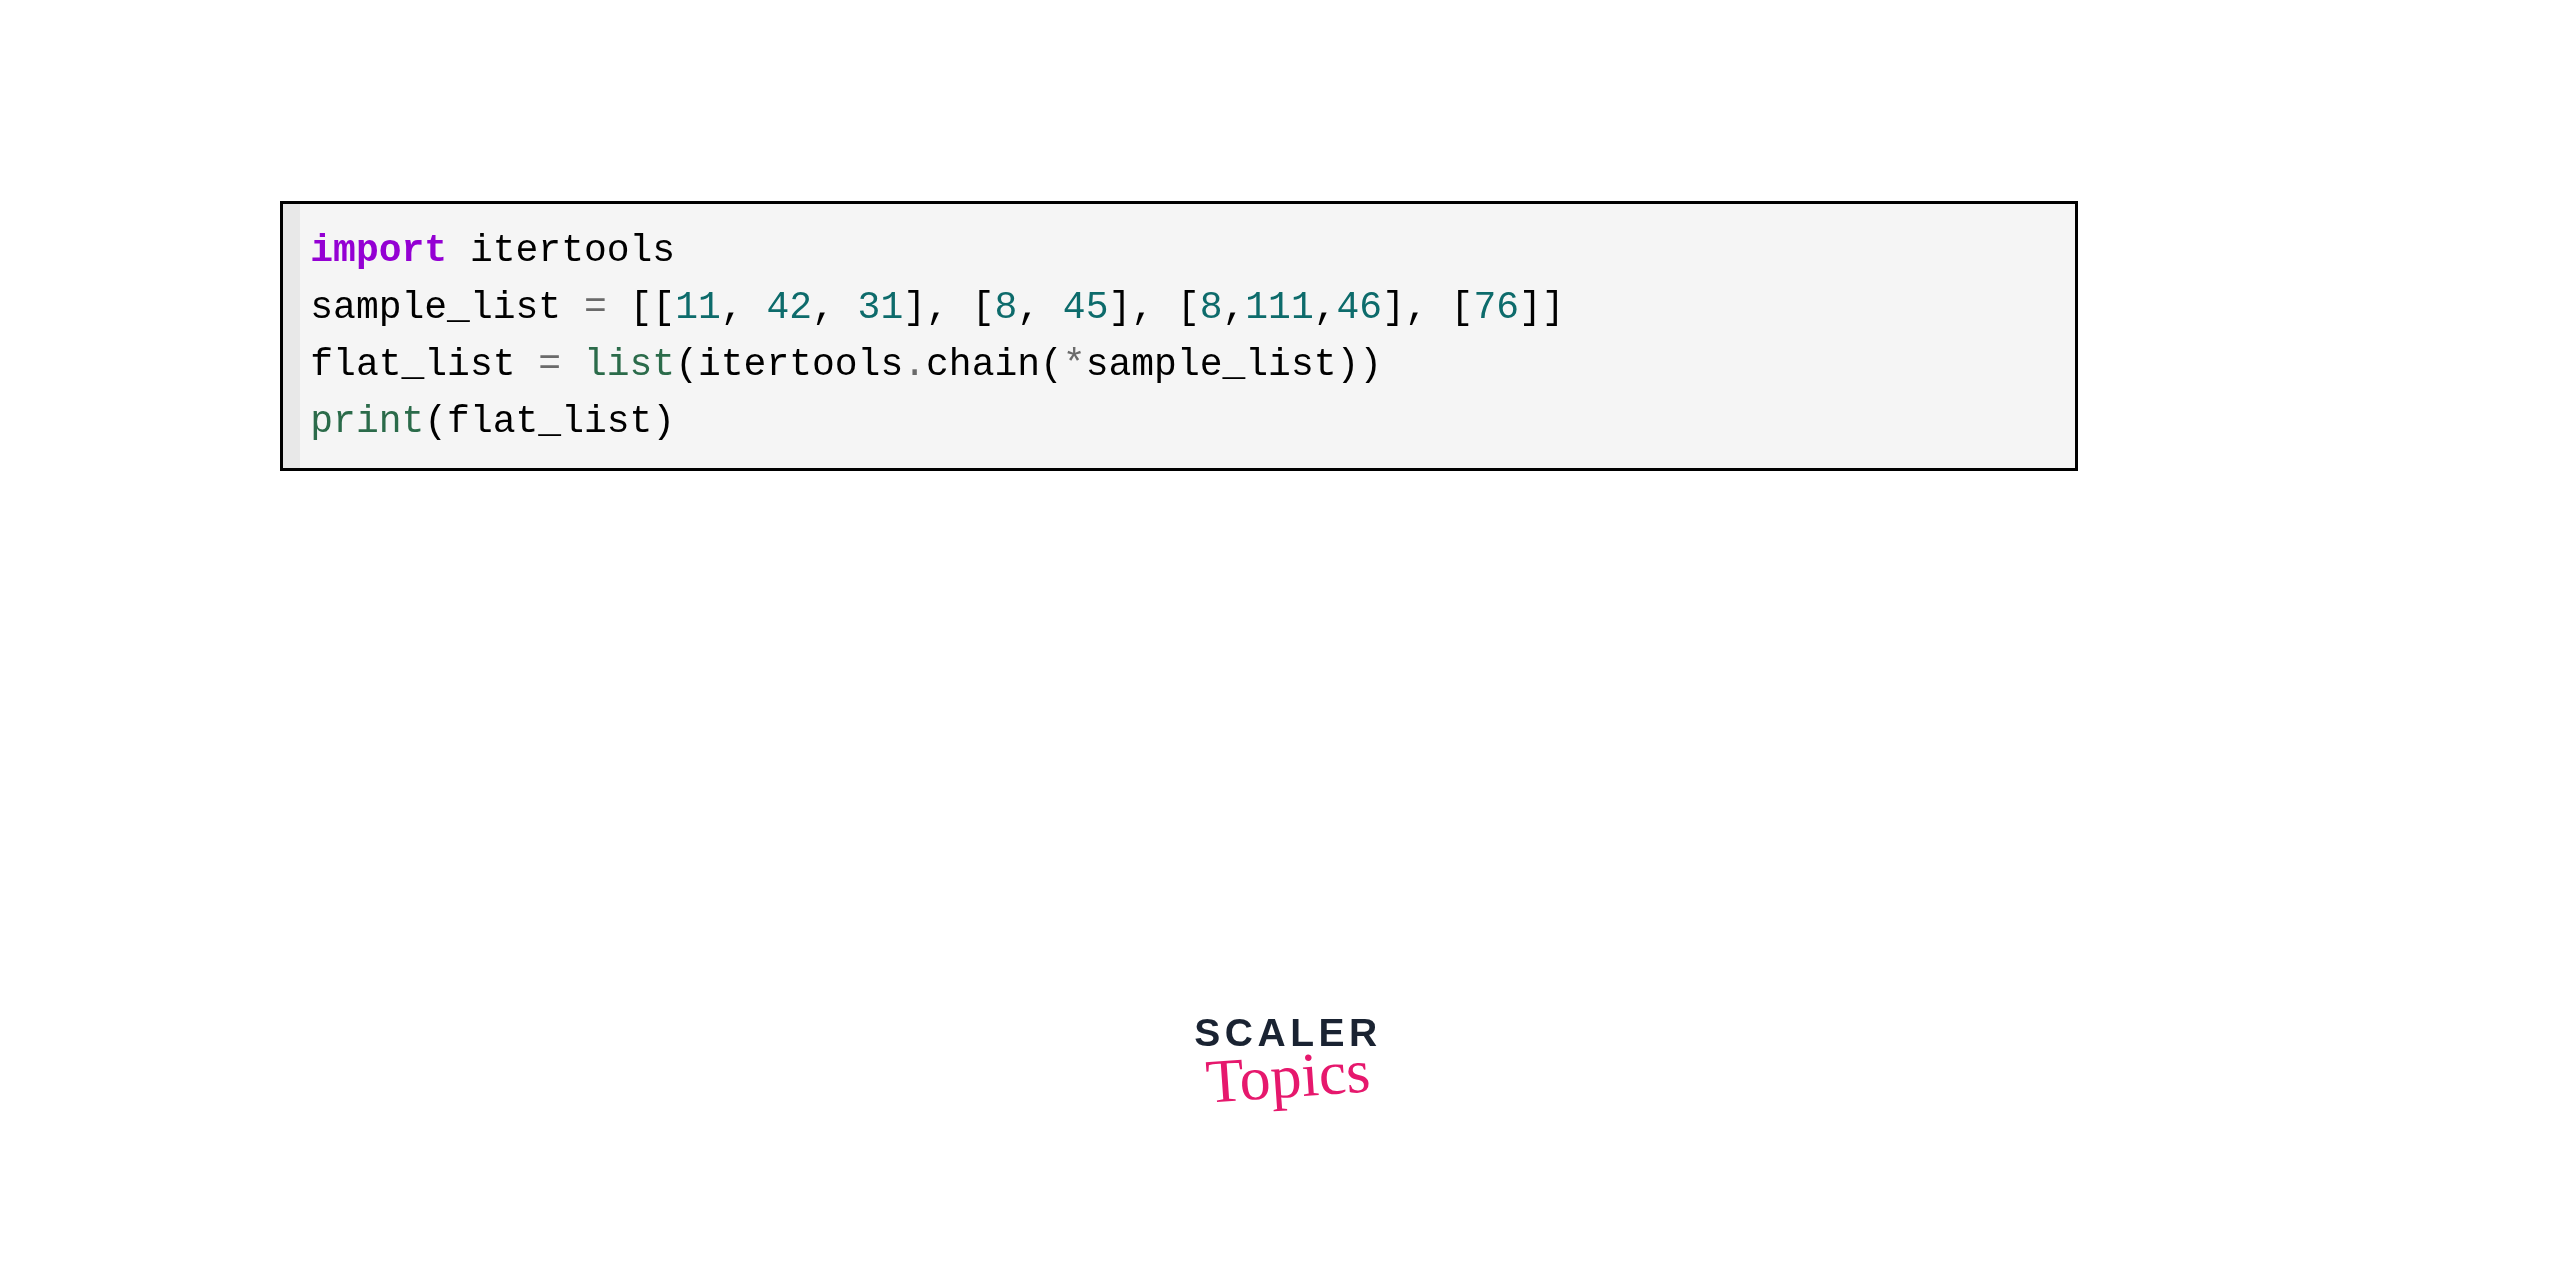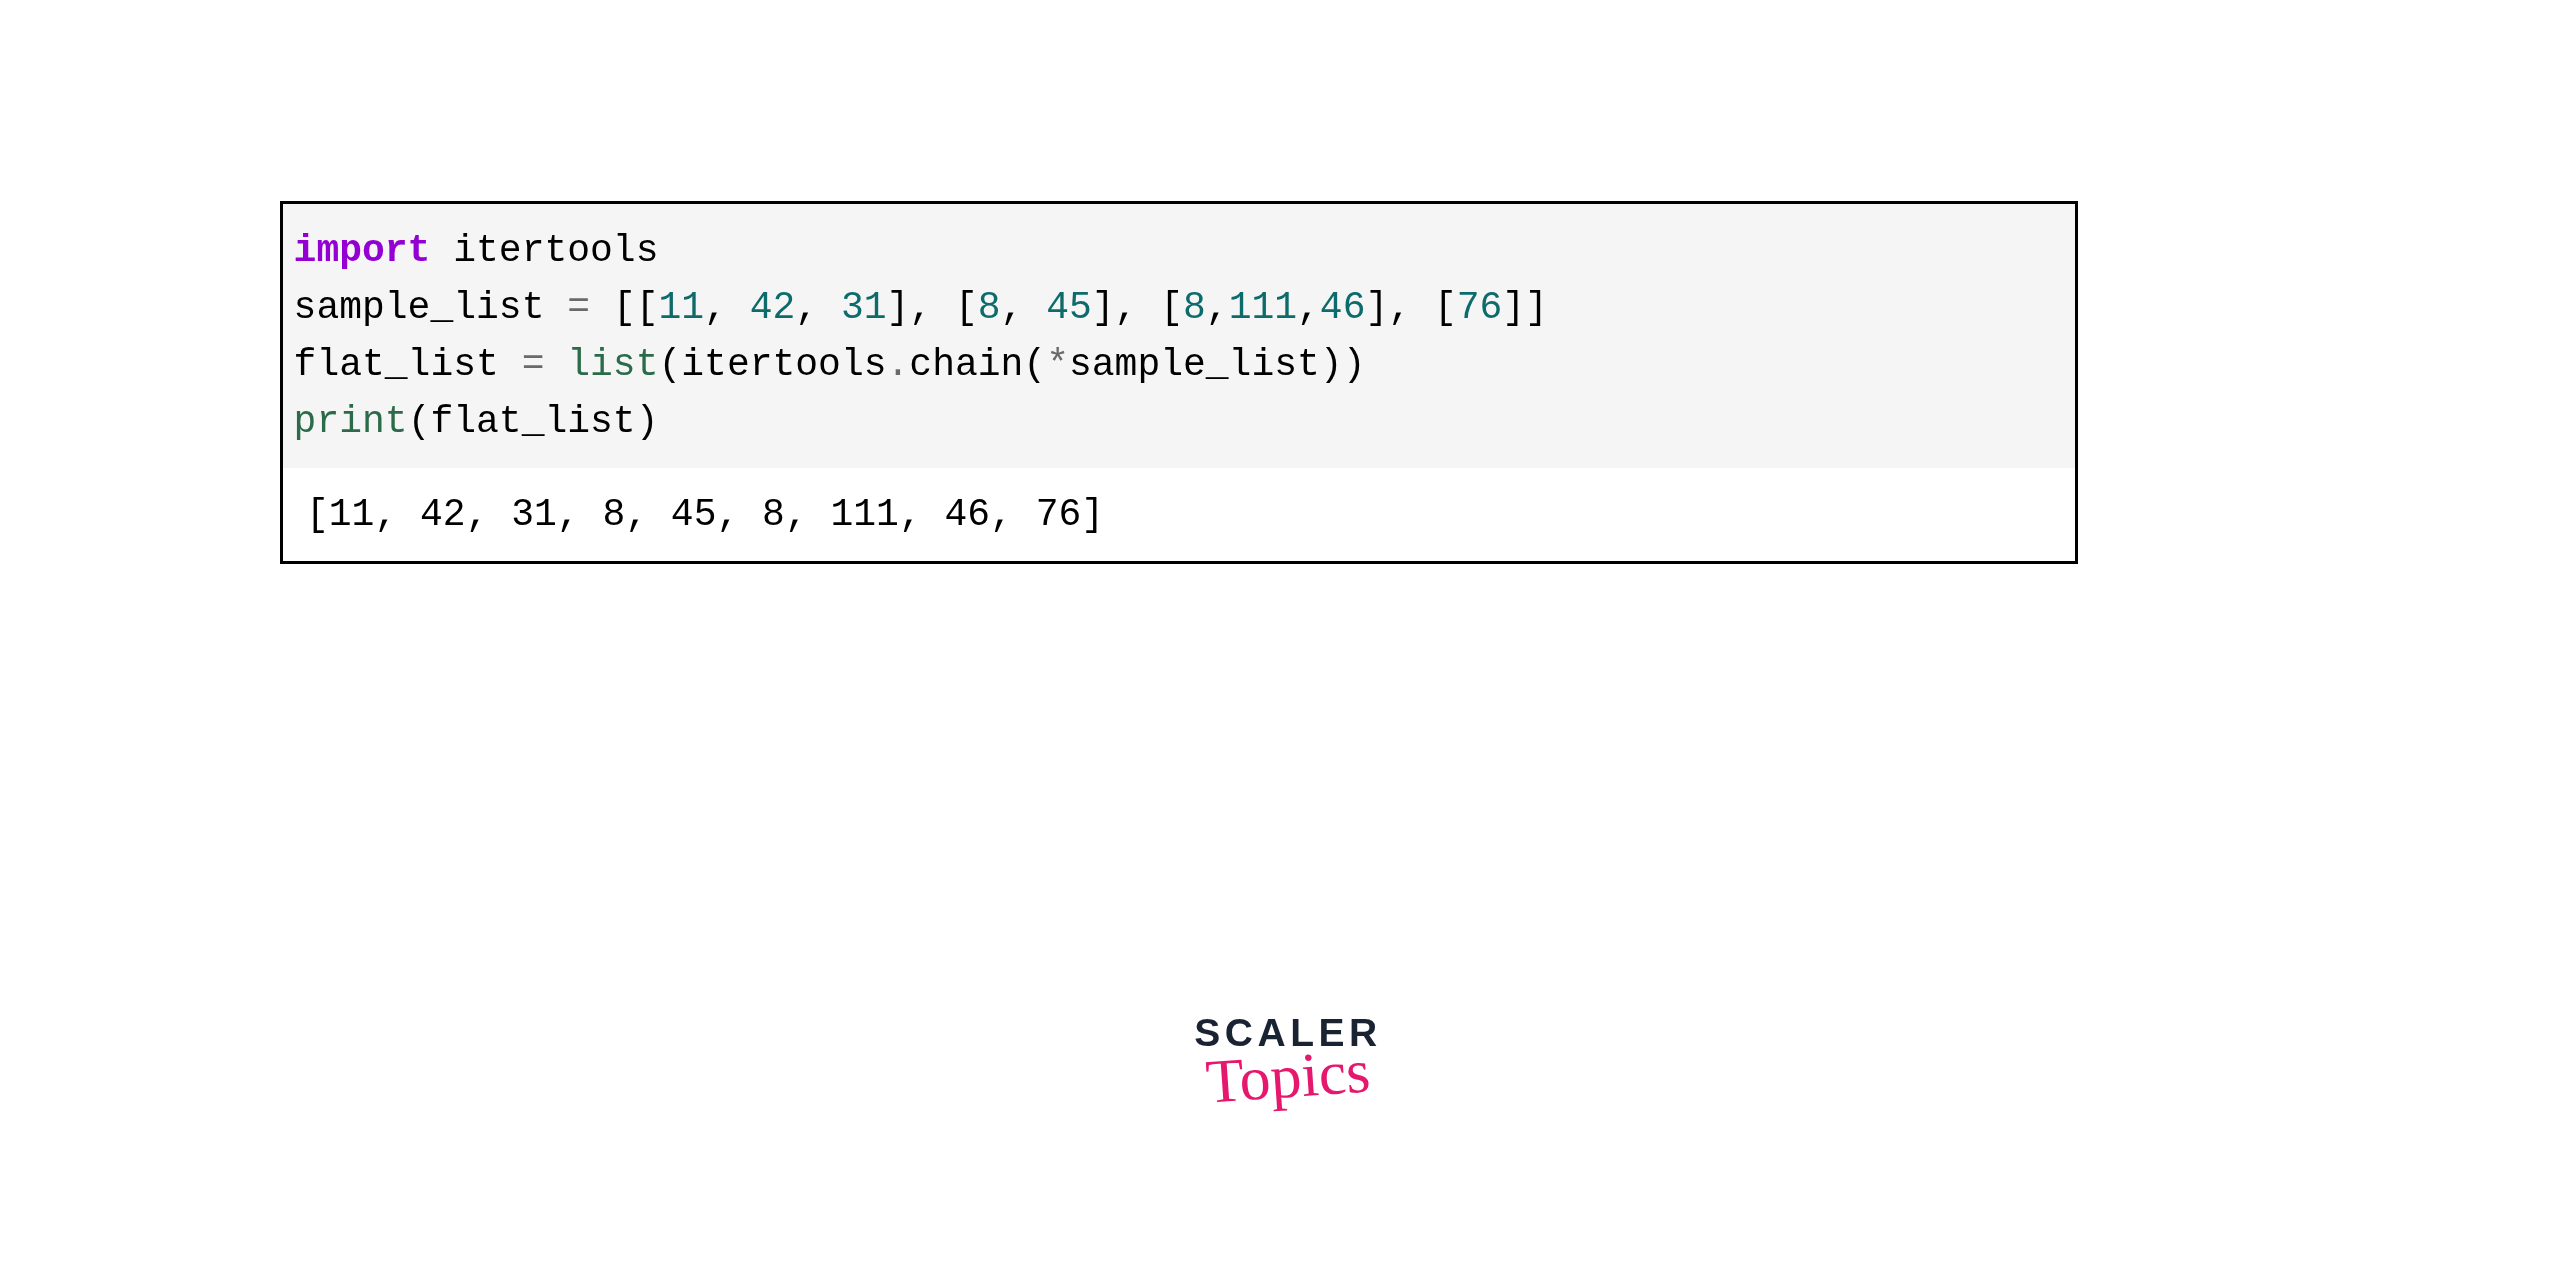--- a/index.html
+++ b/index.html
@@ -15,21 +15,21 @@
     position: absolute;
     left: 280px;
     top: 201px;
     width: 1792px;
     border: 3px solid #000000;
     background: #ffffff;
   }
   .code-area {
     background: #f5f5f5;
     display: flex;
-    flex-direction: column;
+    flex-direction: row;
   }
   .gutter {
     width: 16.7px;
     background: #e8e8e8;
   }
   .code-lines {
     padding: 18px 13.6px 18px 10.6px;
     font-size: 38px;
     line-height: 1.5;
     color: #000000;
@@ -77,20 +77,19 @@
 <body>
 
 <div class="code-frame">
   <div class="code-area">
     <div class="gutter"></div>
     <div class="code-lines"><span class="kw-import">import</span><span class="id"> itertools</span>
 <span class="id">sample_list </span><span class="op">=</span><span> </span><span class="id">[[</span><span class="num">11</span><span class="id">, </span><span class="num">42</span><span class="id">, </span><span class="num">31</span><span class="id">], [</span><span class="num">8</span><span class="id">, </span><span class="num">45</span><span class="id">], [</span><span class="num">8</span><span class="id">,</span><span class="num">111</span><span class="id">,</span><span class="num">46</span><span class="id">], [</span><span class="num">76</span><span class="id">]]</span>
 <span class="id">flat_list </span><span class="op">=</span><span> </span><span class="fn">list</span><span class="id">(itertools</span><span class="op">.</span><span class="id">chain(</span><span class="op">*</span><span class="id">sample_list))</span>
 <span class="fn">print</span><span class="id">(flat_list)</span></div>
   </div>
-  <div class="output-area">[11, 42, 31, 8, 45, 8, 111, 46, 76]</div>
 </div>
 
 <div class="logo">
   <div class="logo-scaler">SCALER</div>
   <div class="logo-topics">Topics</div>
 </div>
 
 
 </body></html>

